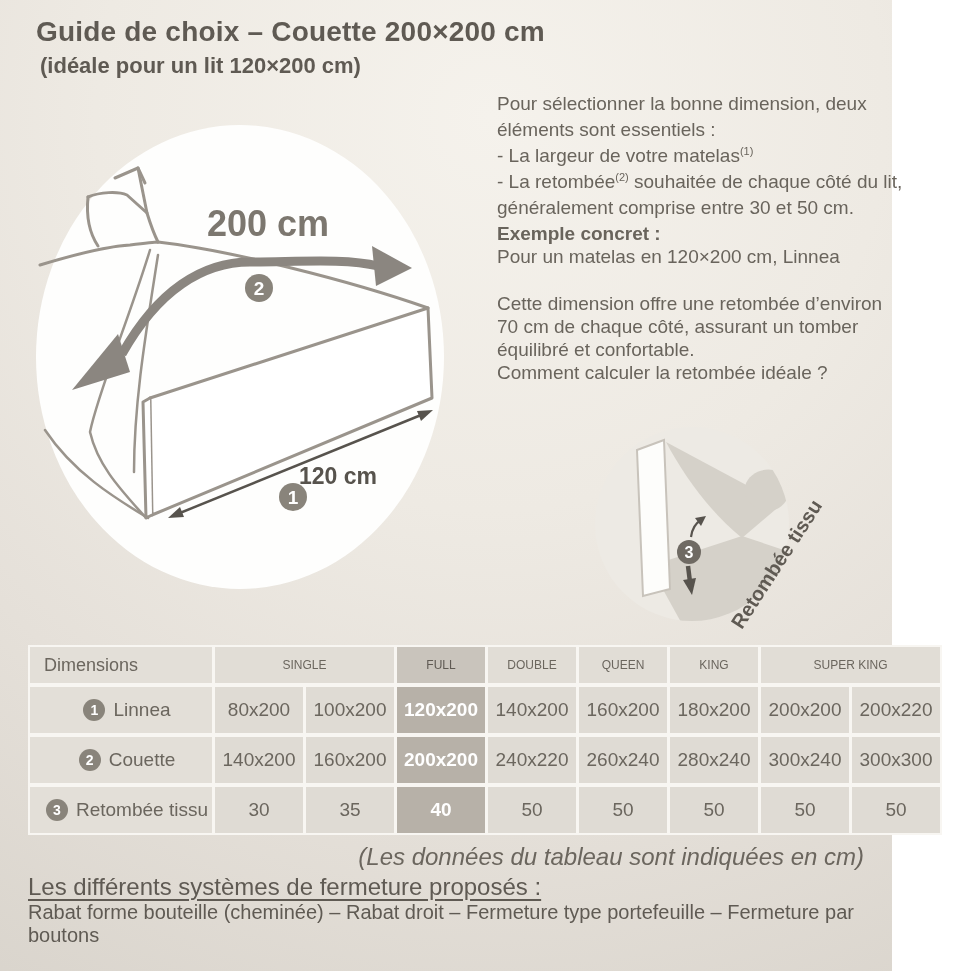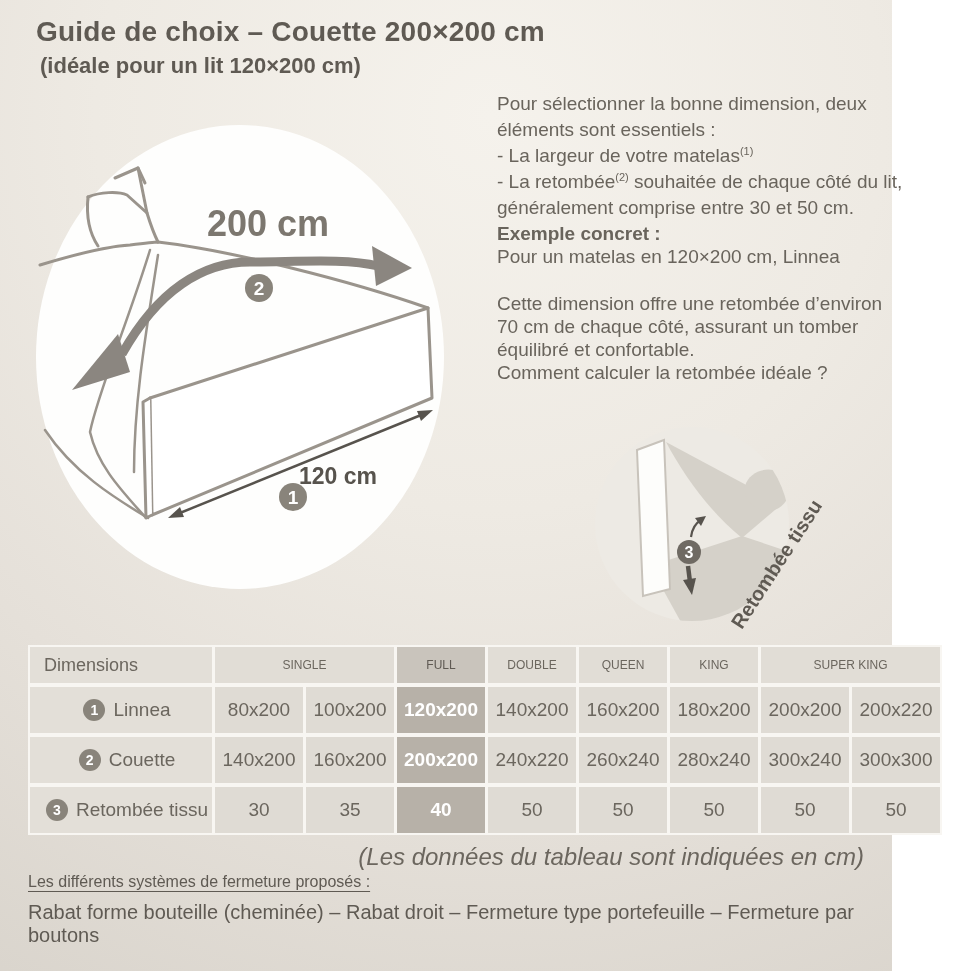--- a/index.html
+++ b/index.html
@@ -28,21 +28,21 @@
   .th.corner{justify-content:flex-start;padding-left:14px;font-size:18px;background:#e3dfd8;}
   .th.sp2{grid-column:span 2;}
   .th.hl{background:#c9c4bc;color:#5f5a53;}
   .cell{background:#dfdbd4;color:#6b665e;font-size:19px;}
   .cell.hl{background:#b7b1a8;color:#ffffff;font-weight:600;}
   .rowlabel{background:#e3dfd8;justify-content:flex-start;padding-left:12px;font-size:19px;color:#6b665e;}
   .numbadge{display:inline-flex;align-items:center;justify-content:center;
             width:22px;height:22px;border-radius:50%;background:#89847b;color:#fff;
             font-size:14px;font-weight:bold;margin-right:8px;flex:none;}
   .note{top:843px;right:28px;font-size:24px;font-style:italic;color:#6b665e;}
-  .sys-hd{left:28px;top:873px;font-size:16px;color:#5f5a53;
+  .sys-hd{left:28px;top:873px;font-size:24px;color:#5f5a53;
           text-decoration:underline;text-underline-offset:4px;}
   .sys-line{left:28px;top:901px;font-size:20px;color:#5f5a53;}
   svg text{font-family:"Liberation Sans",sans-serif;}
 </style>
 </head>
 <body>
 
 <div class="page">
 
   <div class="abs title">Guide de choix – Couette 200×200 cm</div>

